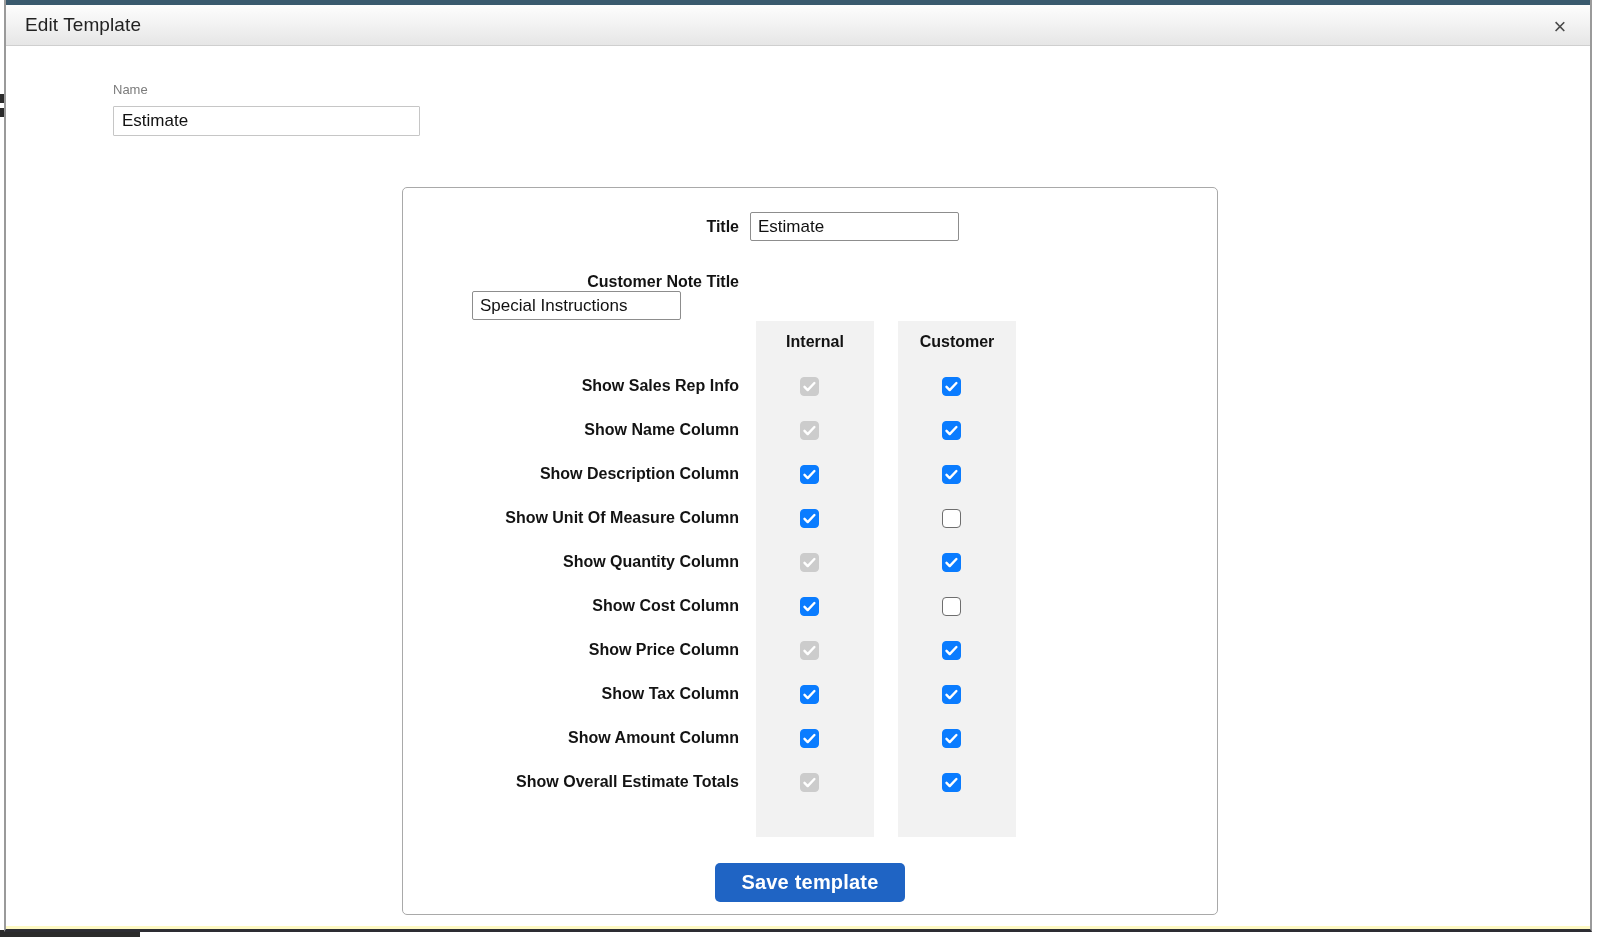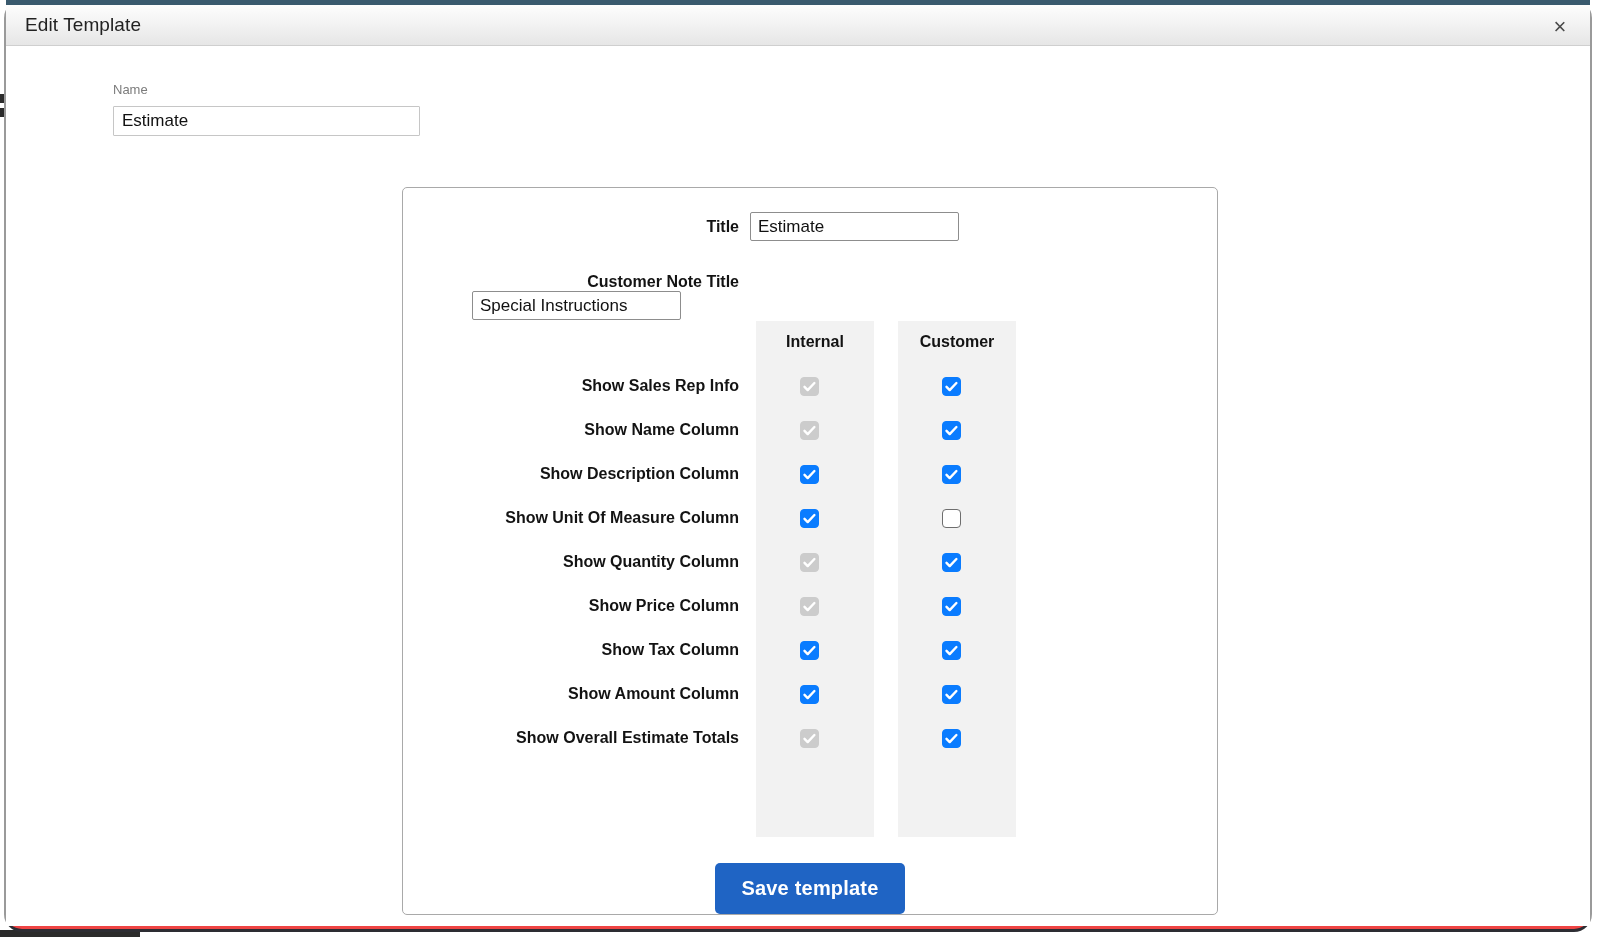--- a/index.html
+++ b/index.html
@@ -21,26 +21,25 @@
   }
   .bg-mark.m1 { left: 0px; top: 94px;  width: 4px; height: 9px; }
   .bg-mark.m2 { left: 0px; top: 108px; width: 4px; height: 9px; }
   .bg-mark.m3 { left: 0px; top: 930px; width: 140px; height: 7px; }
 
   
   #modal {
     position: absolute;
     left: 4px; top: 0px;
     width: 1588px; height: 932px;
-    background: #ef4444;
+    background: #fef9c3;
     border-left: 2px solid #9a9a9a;
     border-right: 2px solid #9a9a9a;
     border-bottom: 3px solid #2d2d33;
     box-sizing: border-box;
-    border-radius: 18px;
   }
 
   #titlebar {
     position: relative;
     height: 46px;
     background: linear-gradient(to bottom, #fdfdfd 0%, #f3f3f3 45%, #e6e6e6 100%);
     border-top: 5px solid #3a5a6e;
     border-bottom: 1px solid #cfcfcf;
     box-sizing: border-box;
   }
@@ -195,21 +194,21 @@
   
   #save-wrap {
     position: absolute;
     left: 0px; top: 675px;
     width: 100%;
     display: flex;
     justify-content: center;
   }
   #save-btn {
     min-width: 190px;
-    padding: 14px 26px;
+    padding: 8px 26px;
     background: #1f64c4;
     border: none;
     border-radius: 5px;
     color: #ffffff;
     font-family: "Liberation Sans", sans-serif;
     font-size: 20px;
     font-weight: bold;
     cursor: pointer;
     letter-spacing: .2px;
     text-align: center;
@@ -338,20 +337,34 @@
             <div class="cb-gap"></div>
             <div class="cb-cell">
               <div class="cbx checked">
                 <svg width="17" height="17" viewBox="0 0 17 17">
                   <path d="M3.5 8.8 L6.7 12.1 L13.4 5.0" fill="none" stroke="#ffffff" stroke-width="2.4" stroke-linecap="round" stroke-linejoin="round"></path>
                 </svg>
               </div>
             </div>
           </div>
           <div class="cb-row">
+            <div class="cb-label">Show Cost Column</div>
+            <div class="cb-cell">
+              <div class="cbx checked">
+                <svg width="17" height="17" viewBox="0 0 17 17">
+                  <path d="M3.5 8.8 L6.7 12.1 L13.4 5.0" fill="none" stroke="#ffffff" stroke-width="2.4" stroke-linecap="round" stroke-linejoin="round"></path>
+                </svg>
+              </div>
+            </div>
+            <div class="cb-gap"></div>
+            <div class="cb-cell">
+              <div class="cbx unchecked"></div>
+            </div>
+          </div>
+          <div class="cb-row">
             <div class="cb-label">Show Price Column</div>
             <div class="cb-cell">
               <div class="cbx checked-disabled">
                 <svg width="17" height="17" viewBox="0 0 17 17">
                   <path d="M3.5 8.8 L6.7 12.1 L13.4 5.0" fill="none" stroke="#ffffff" stroke-width="2.4" stroke-linecap="round" stroke-linejoin="round"></path>
                 </svg>
               </div>
             </div>
             <div class="cb-gap"></div>
             <div class="cb-cell">

